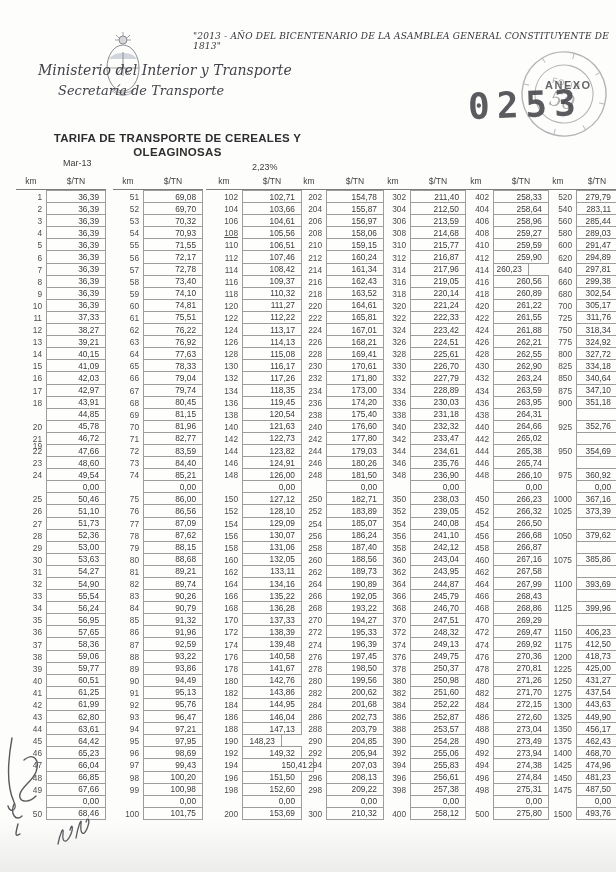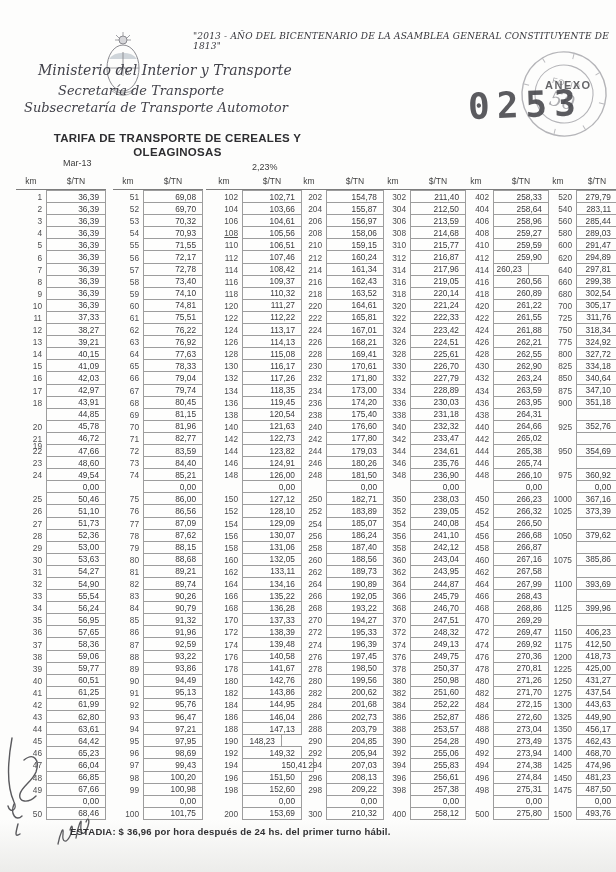--- a/index.html
+++ b/index.html
@@ -79,21 +79,20 @@
       <path d="M23,24 v24 M17,46 l6,-8 6,8" stroke-width=".9"></path>
       <path d="M10,60 q13,10 26,0" stroke-width=".9"></path>
       <path d="M12,63 q11,9 22,0" stroke-width=".7"></path>
     </g>
   </svg>
 
   <div class="quote">"2013 - AÑO DEL BICENTENARIO DE LA ASAMBLEA GENERAL CONSTITUYENTE DE 1813"</div>
 
   <div class="ministry m1">Ministerio del Interior y Transporte</div>
   <div class="ministry m2">Secretaría de Transporte</div>
-  <div class="ministry m3">Subsecretaría de Transporte Automotor</div>
 
   <svg class="roundstamp" width="104" height="104" viewBox="0 0 104 104">
     <g transform="rotate(14 52 52)">
       <circle cx="52" cy="52" r="42" fill="none" stroke="#85858c" stroke-width="1.4"></circle>
       <circle cx="52" cy="52" r="29" fill="none" stroke="#85858c" stroke-width="1.1"></circle>
       <g stroke="#8e8e95" stroke-width="1">
         <line x1="52" y1="10" x2="52" y2="16"></line>
           <line x1="22" y1="22" x2="26" y2="26"></line>
         <line x1="82" y1="22" x2="78" y2="26"></line>
           <line x1="10" y1="52" x2="16" y2="52"></line>
@@ -1625,15 +1624,14 @@
       <path d="M18,94 C16,102 14,108 20,104"></path>
     </g>
   </svg>
   <svg class="scribble" style="left:48px;top:808px;" width="60" height="45" viewBox="0 0 60 45">
     <g stroke="#5a5a5e" stroke-width="1.3" fill="none" stroke-linecap="round">
       <path d="M10,36 C12,26 16,16 15,26 C14,34 18,36 22,28 C26,20 24,14 22,22"></path>
       <path d="M28,30 C30,18 34,8 33,16 C32,26 36,30 40,18 C42,12 40,8 38,14"></path>
     </g>
   </svg>
 
-  <div class="footer">ESTADIA: $ 36,96 por hora después de 24 hs. del primer turno hábil.</div>
 
 </div>
 
 </body></html>

